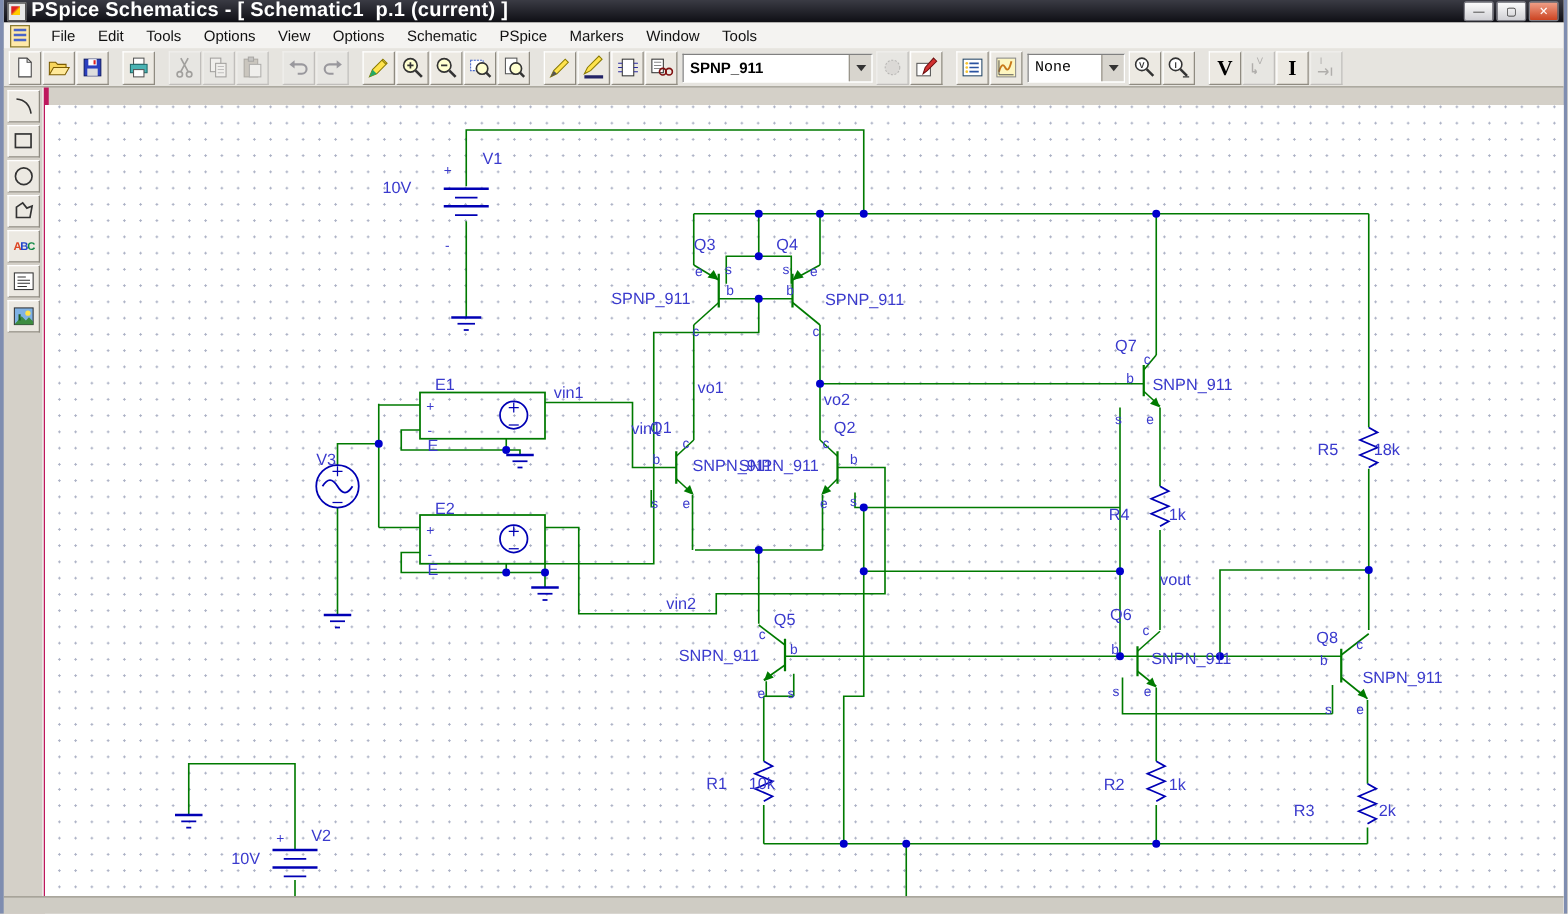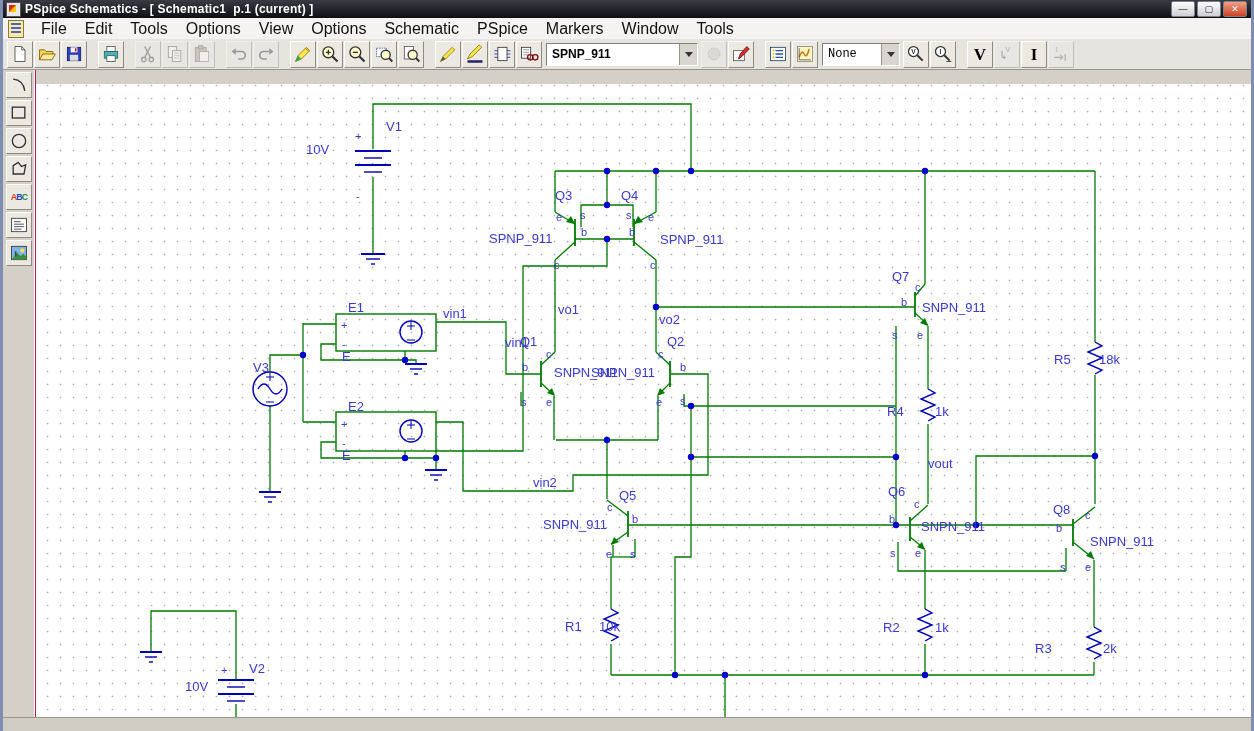--- a/index.html
+++ b/index.html
@@ -5,28 +5,28 @@
   html,body{margin:0;padding:0;background:#d4d0c8;font-family:"Liberation Sans",sans-serif;}
   #win{position:relative;width:1254px;height:731px;background:#d4d0c8;overflow:hidden;
        border-left:3px solid #7f8db0;border-right:3px solid #7f8db0;box-sizing:border-box;}
   
   #titlebar{position:absolute;left:0;top:0;width:100%;height:18px;
     background:linear-gradient(#3a3b44,#0e0e14);display:flex;align-items:center;color:#fff;}
   #titlebar .app-icon{width:13px;height:13px;margin:0 4px 0 3px;background:#e8e8e8;border:1px solid #555;
     position:relative;flex:0 0 auto;}
   #titlebar .app-icon::after{content:"";position:absolute;left:2px;top:2px;width:7px;height:7px;
     background:linear-gradient(135deg,#d22 40%,#fc0 60%);}
-  #titlebar .title{font-size:12px;font-weight:bold;letter-spacing:.2px;white-space:pre;}
+  #titlebar .title{font-size:16px;font-weight:bold;letter-spacing:.2px;white-space:pre;}
   #winbtns{margin-left:auto;display:flex;gap:2px;margin-right:4px;}
   .wbtn{width:22px;height:14px;background:linear-gradient(#fdfdfd,#cfcfd4);border:1px solid #7e7e86;
     border-radius:2px;display:flex;align-items:center;justify-content:center;font-size:9px;color:#222;line-height:1;}
   .wbtn.close{background:linear-gradient(#f0a088,#cc4422);color:#fff;}
   
   #menubar{position:absolute;left:0;top:18px;width:100%;height:21px;background:#f4f3f1;
-    border-bottom:1px solid #c9c6bd;display:flex;align-items:center;font-size:16px;color:#111;}
+    border-bottom:1px solid #c9c6bd;display:flex;align-items:center;font-size:12px;color:#111;}
   #menubar .doc-icon{width:14px;height:16px;margin:0 8px 0 5px;background:#ffe9a8;border:1px solid #8a7a30;
     position:relative;flex:0 0 auto;}
   #menubar .doc-icon::after{content:"";position:absolute;left:2px;top:2px;right:2px;height:2px;
     background:#4a64c8;box-shadow:0 4px 0 #4a64c8,0 8px 0 #4a64c8;}
   .menu-item{padding:2px 9px;cursor:default;}
   
   #toolbar{position:absolute;left:0;top:39px;width:100%;height:31px;background:#e6e4df;
     border-bottom:1px solid #9a968c;display:flex;align-items:center;padding-left:4px;box-sizing:border-box;}
   .tgroup{display:flex;align-items:center;margin-right:10px;}
   .tbtn{width:24px;height:25px;margin-right:1px;background:#ece9e2;
@@ -35,21 +35,21 @@
   .tbtn.disabled{opacity:.42;filter:grayscale(85%);}
   .tbtn .big-letter{font-family:"Liberation Serif",serif;font-weight:bold;font-size:17px;line-height:1;color:#000;}
   .combo{display:flex;align-items:stretch;height:21px;background:#fff;
     border:1px solid;border-color:#808080 #ffffff #ffffff #808080;margin:0 3px;}
   .combo .cval{font-size:12px;padding:3px 4px 0 5px;color:#000;white-space:nowrap;overflow:hidden;}
   .combo.bold .cval{font-weight:bold;}
   .combo .carrow{width:17px;background:#d8d5ce;border-left:1px solid #9a968c;display:flex;align-items:center;justify-content:center;}
   .combo .carrow::after{content:"";border:4px solid transparent;border-top:5px solid #333;margin-top:4px;}
   
   #palette{position:absolute;left:0;top:70px;width:32px;height:647px;background:#d4d0c8;
-    border-right:1px solid #be185d;box-shadow:inset -1px 0 0 #ffffff;}
+    border-right:4px solid #be185d;box-shadow:inset -1px 0 0 #ffffff;}
   .pbtn{width:24px;height:24px;margin:2px 0 0 3px;background:#ece9e2;border:1px solid;
     border-color:#ffffff #8f8b81 #8f8b81 #ffffff;display:flex;align-items:center;justify-content:center;}
   .pbtn svg{width:20px;height:20px;}
   .abc{font-size:9px;font-weight:bold;letter-spacing:-1px;line-height:1;}
   .abc .a{color:#d42;}.abc .b{color:#24c;}.abc .c{color:#184;}
   
   #canvas{position:absolute;left:33px;top:70px;width:1217px;height:647px;background:#ffffff;
     background-image:radial-gradient(#aab0c4 0.9px, transparent 1.05px);
     background-size:13px 13px;background-position:5px 8px;margin-top:14px;}
   #schsvg{position:absolute;left:0;top:0;}

